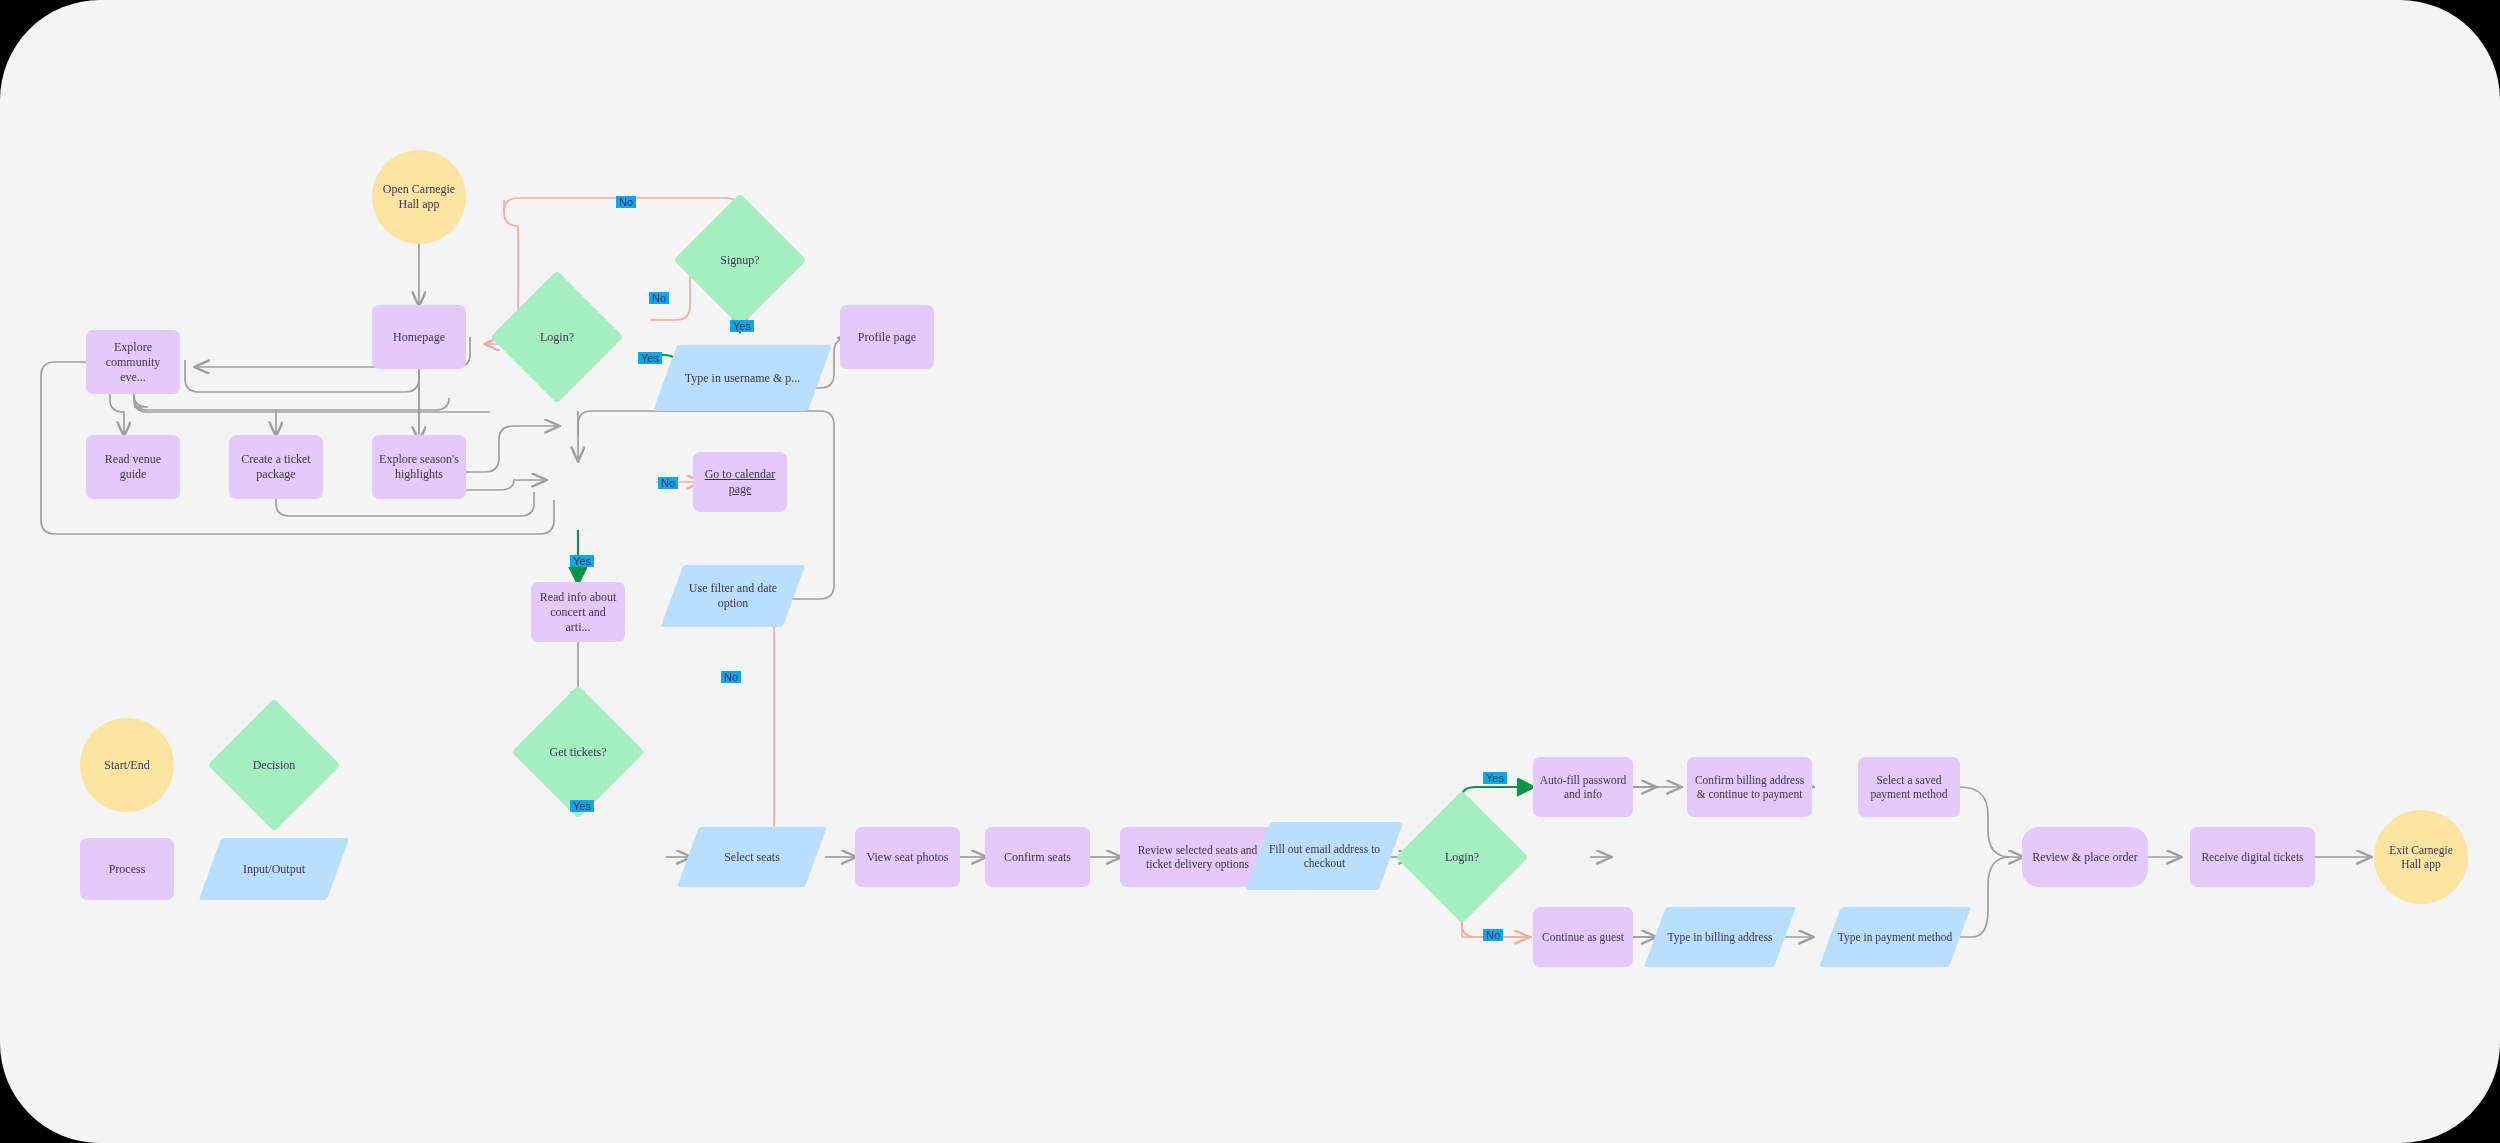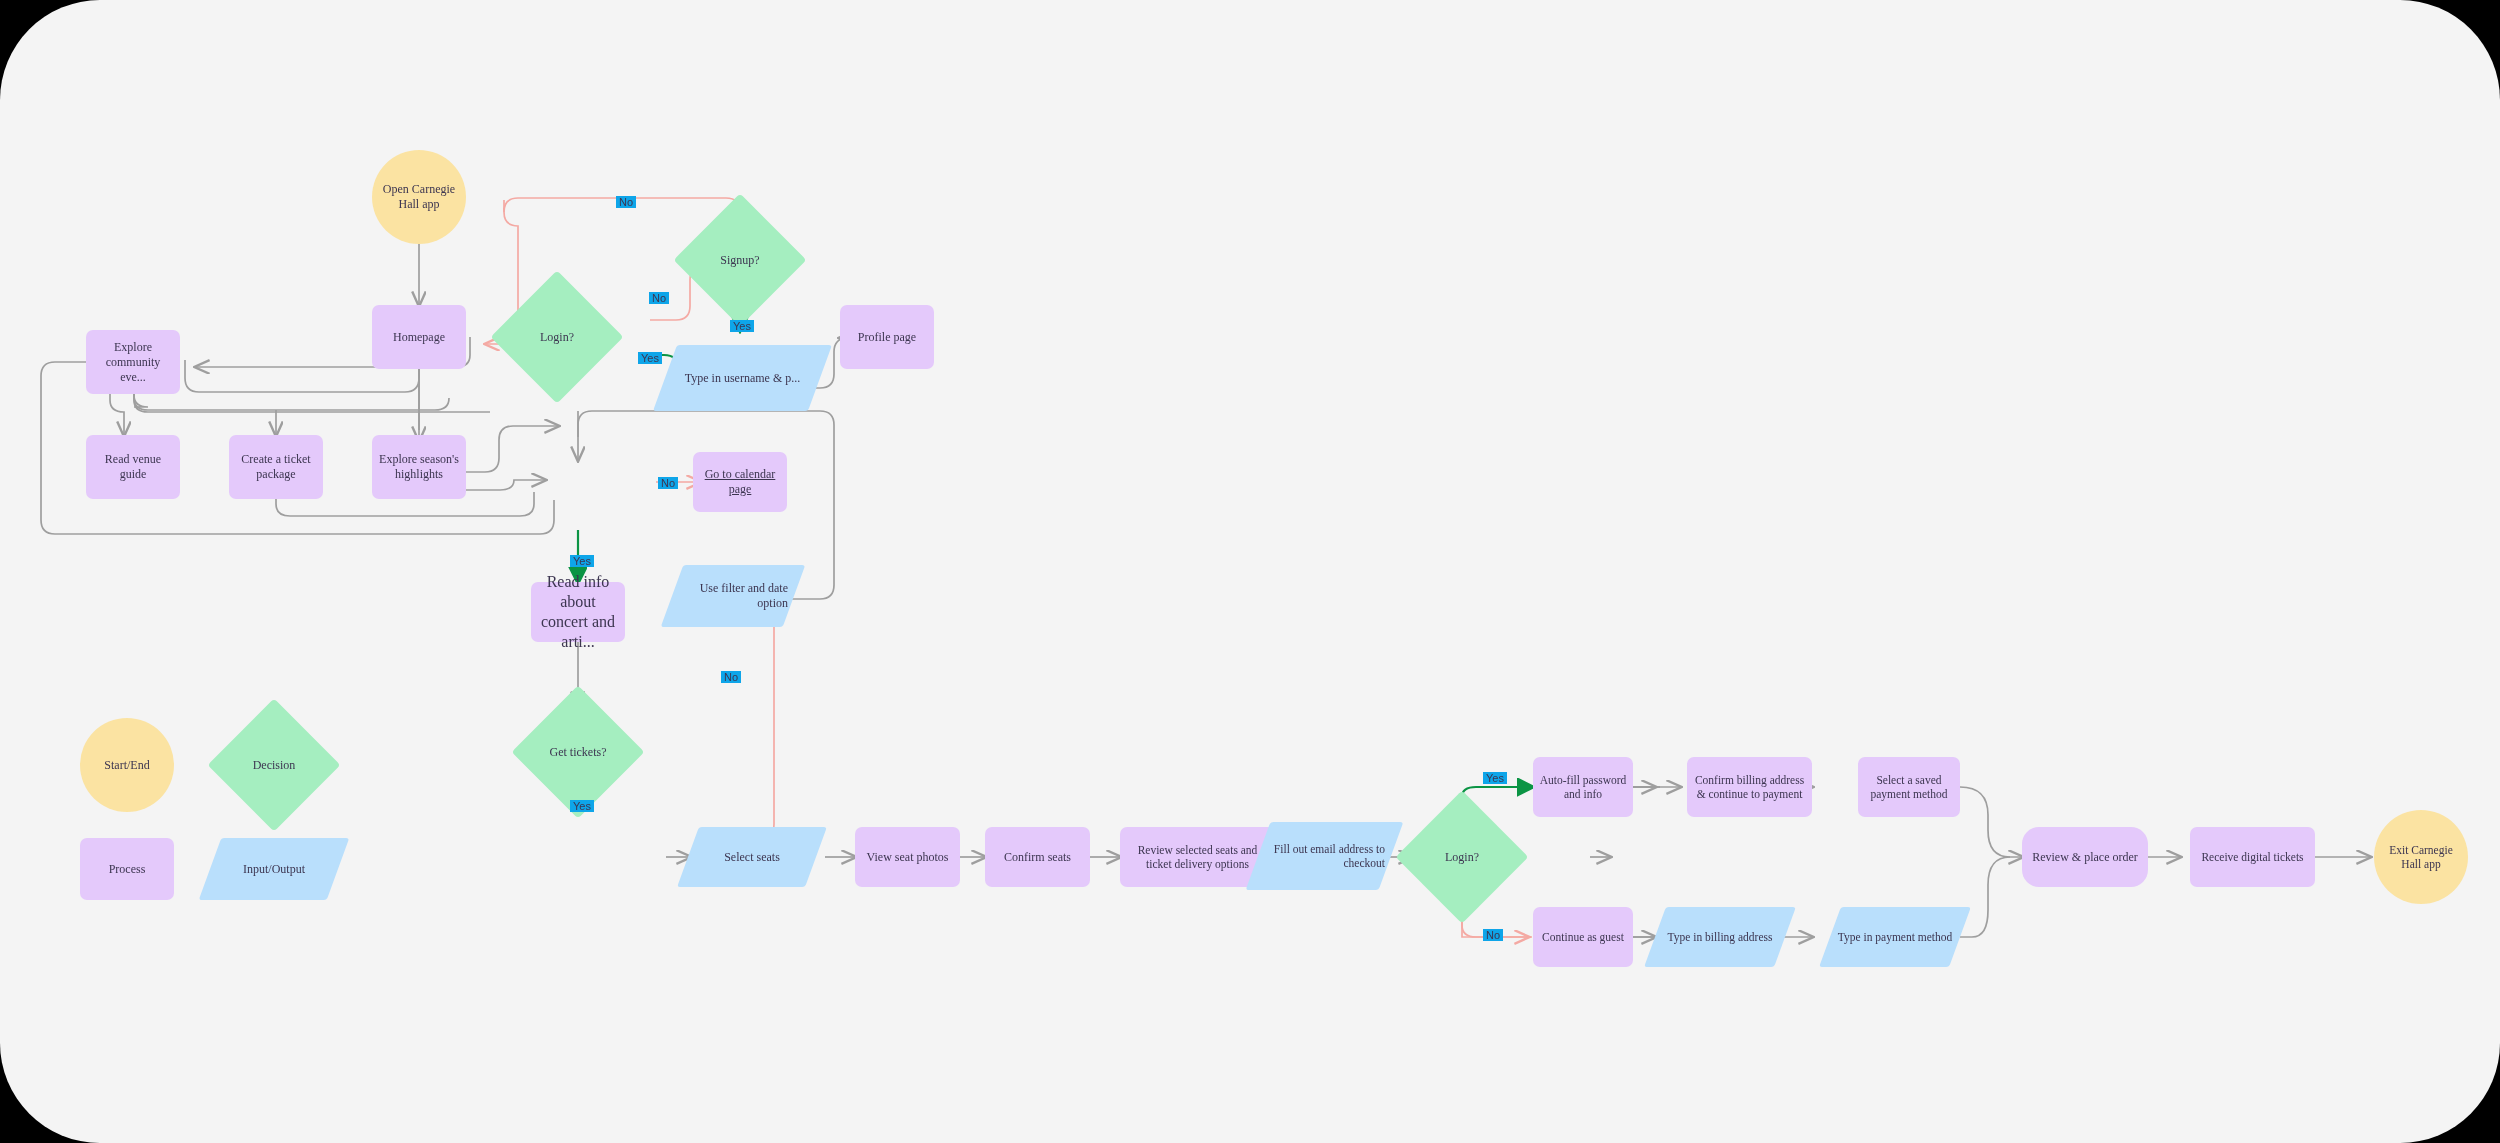--- a/index.html
+++ b/index.html
@@ -14,21 +14,21 @@
   .proc{background:#e4c9fb;border-radius:7px;}
   .term{background:#fbe3a2;border-radius:50%;}
   .dec{background:#a5eec0;}
   .dec .inner{position:absolute;left:0;top:0;width:100%;height:100%;
               background:#a5eec0;transform:rotate(45deg);border-radius:4px;}
   .dec span{position:relative;z-index:2;}
   .dec{background:transparent;}
   .io{background:#b9dffc;}
   .io .inner{position:absolute;left:0;top:0;width:100%;height:100%;
              background:#b9dffc;transform:skewX(-20deg);border-radius:3px;}
-  .io span{position:relative;z-index:2;text-align:right;}
+  .io span{position:relative;z-index:2;}
   .io{background:transparent;}
   .lbl{position:absolute;font-size:11px;color:#3c3550;
        font-family:"Liberation Sans", sans-serif;
        background:#0ea5e9;padding:0 3px;white-space:nowrap;}
 </style>
 </head>
 <body>
 
 <div id="canvas">
 
@@ -176,21 +176,21 @@
 
   <div class="node proc" style="left:693px;top:452px;width:94px;height:60px;font-size:12px;text-decoration:underline;">
     <span>Go to calendar page</span>
   </div>
 
   <div class="node io" style="left:672px;top:565px;width:122px;height:62px;font-size:12px;">
     <div class="inner"></div>
     <span>Use filter and date option</span>
   </div>
 
-  <div class="node proc" style="left:531px;top:582px;width:94px;height:60px;font-size:16px;">
+  <div class="node proc" style="left:531px;top:582px;width:94px;height:60px;font-size:12px;">
     <span>Read info about concert and arti...</span>
   </div>
 
   <div class="node dec" style="left:531px;top:705px;width:94px;height:94px;font-size:12px;">
     <div class="inner"></div>
     <span>Get tickets?</span>
   </div>
 
 
   <div class="node io" style="left:688px;top:827px;width:128px;height:60px;font-size:12px;">

